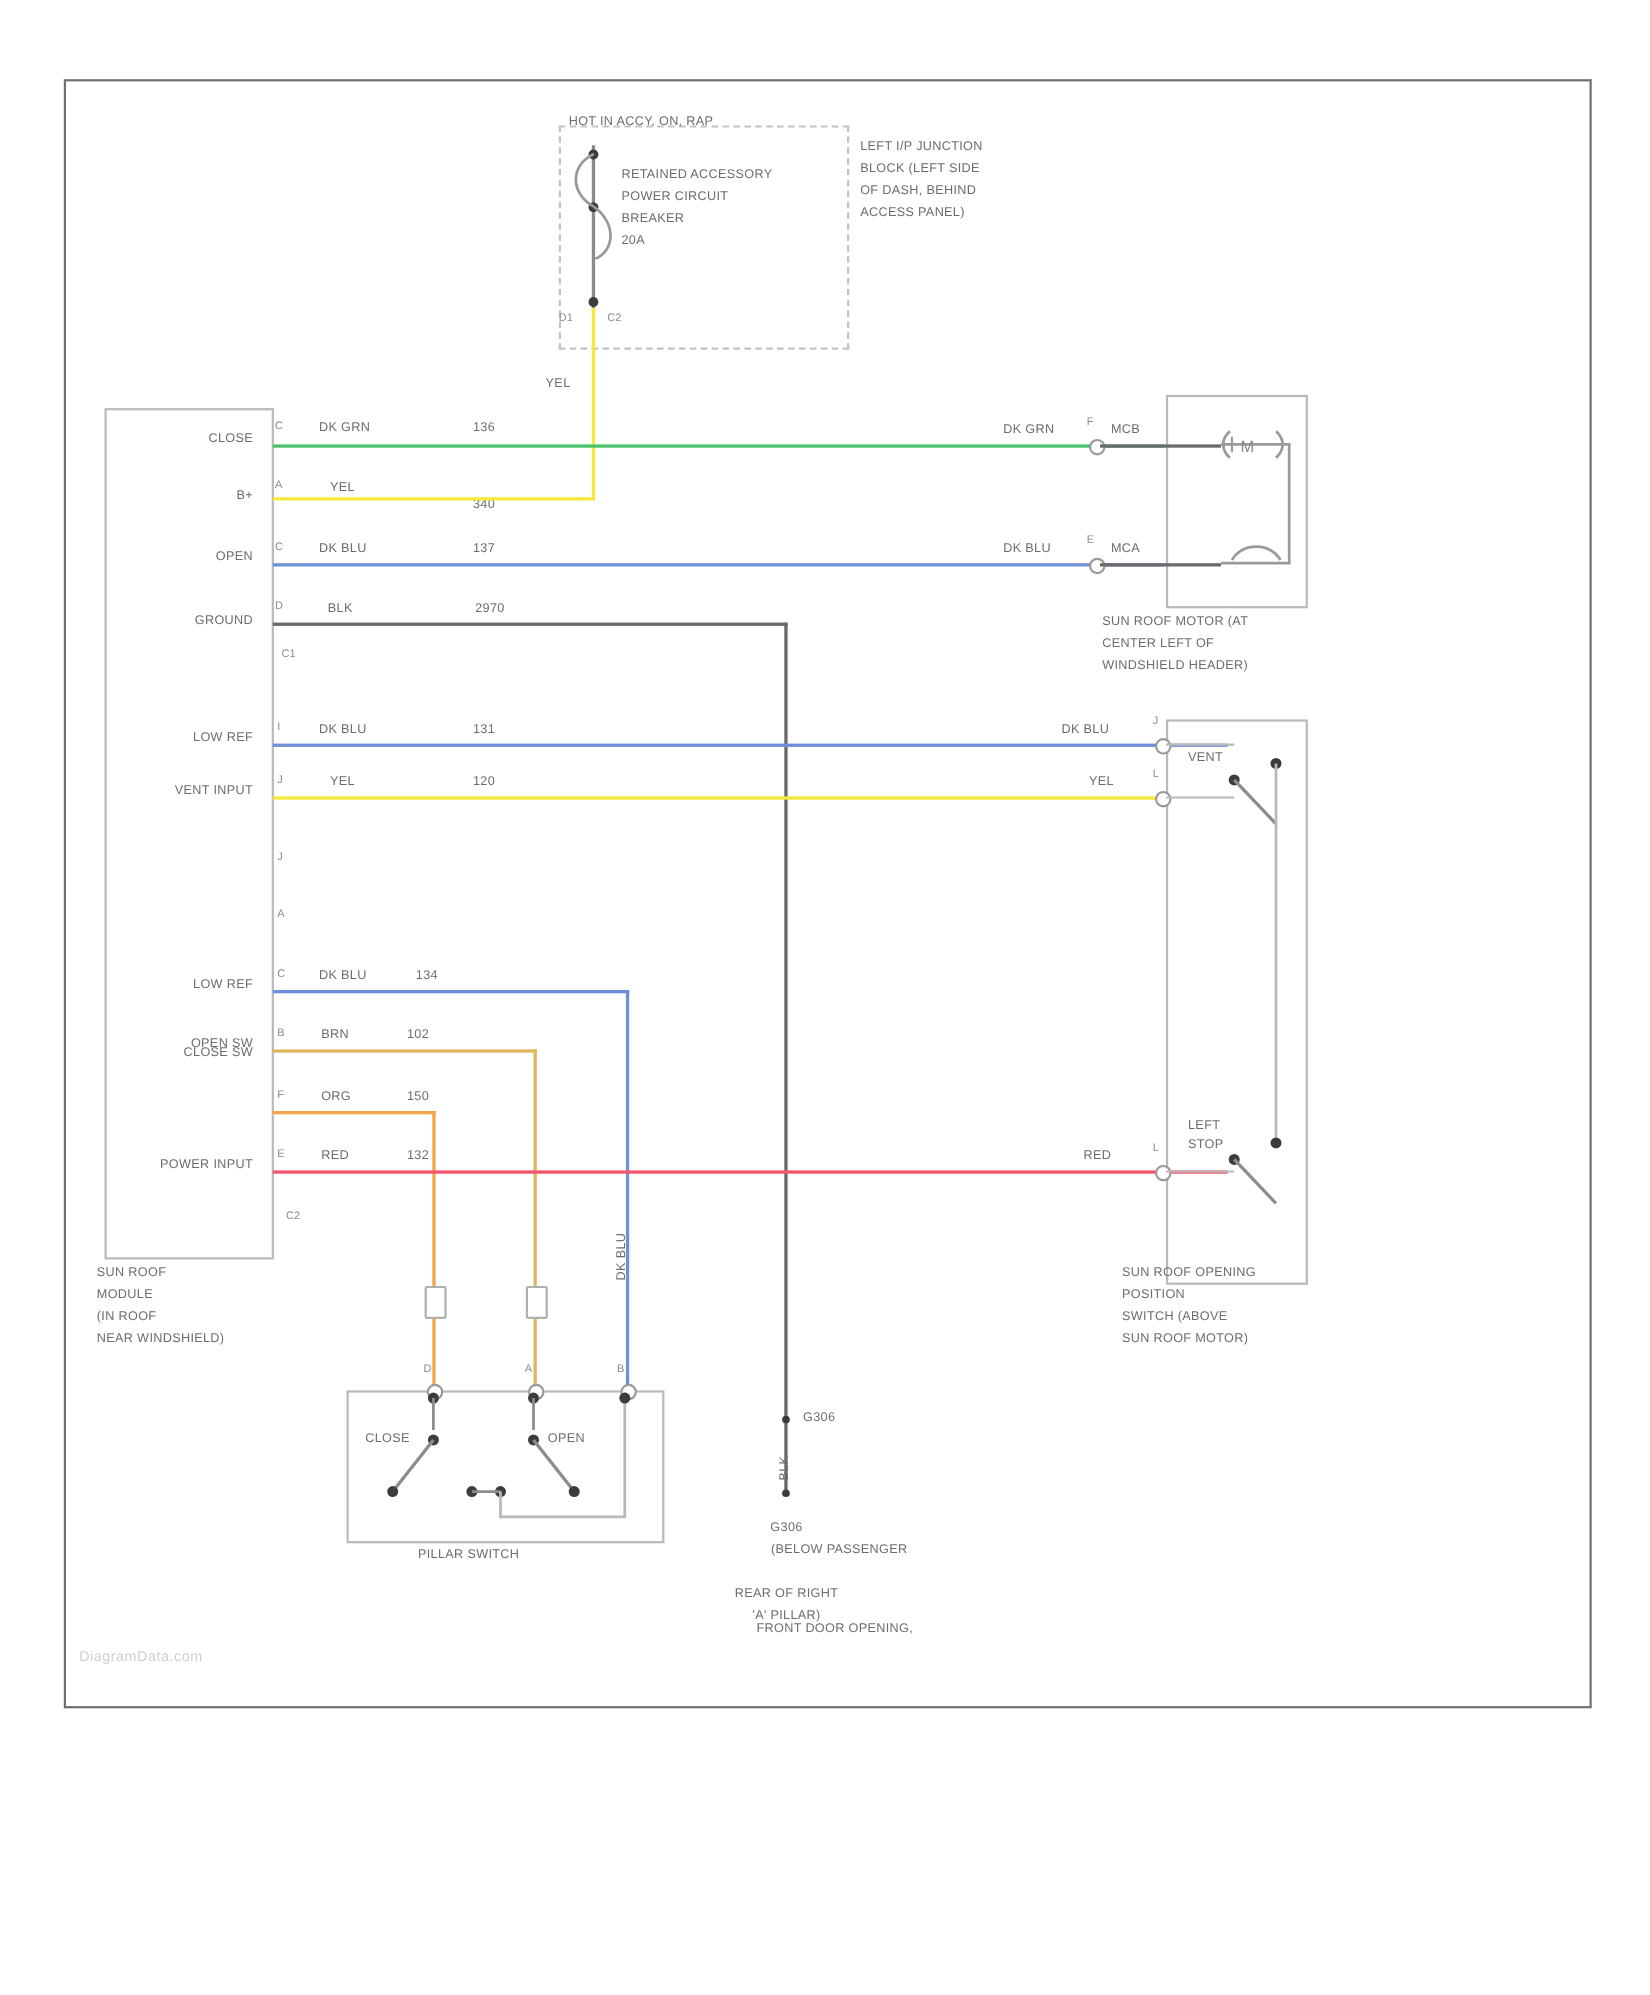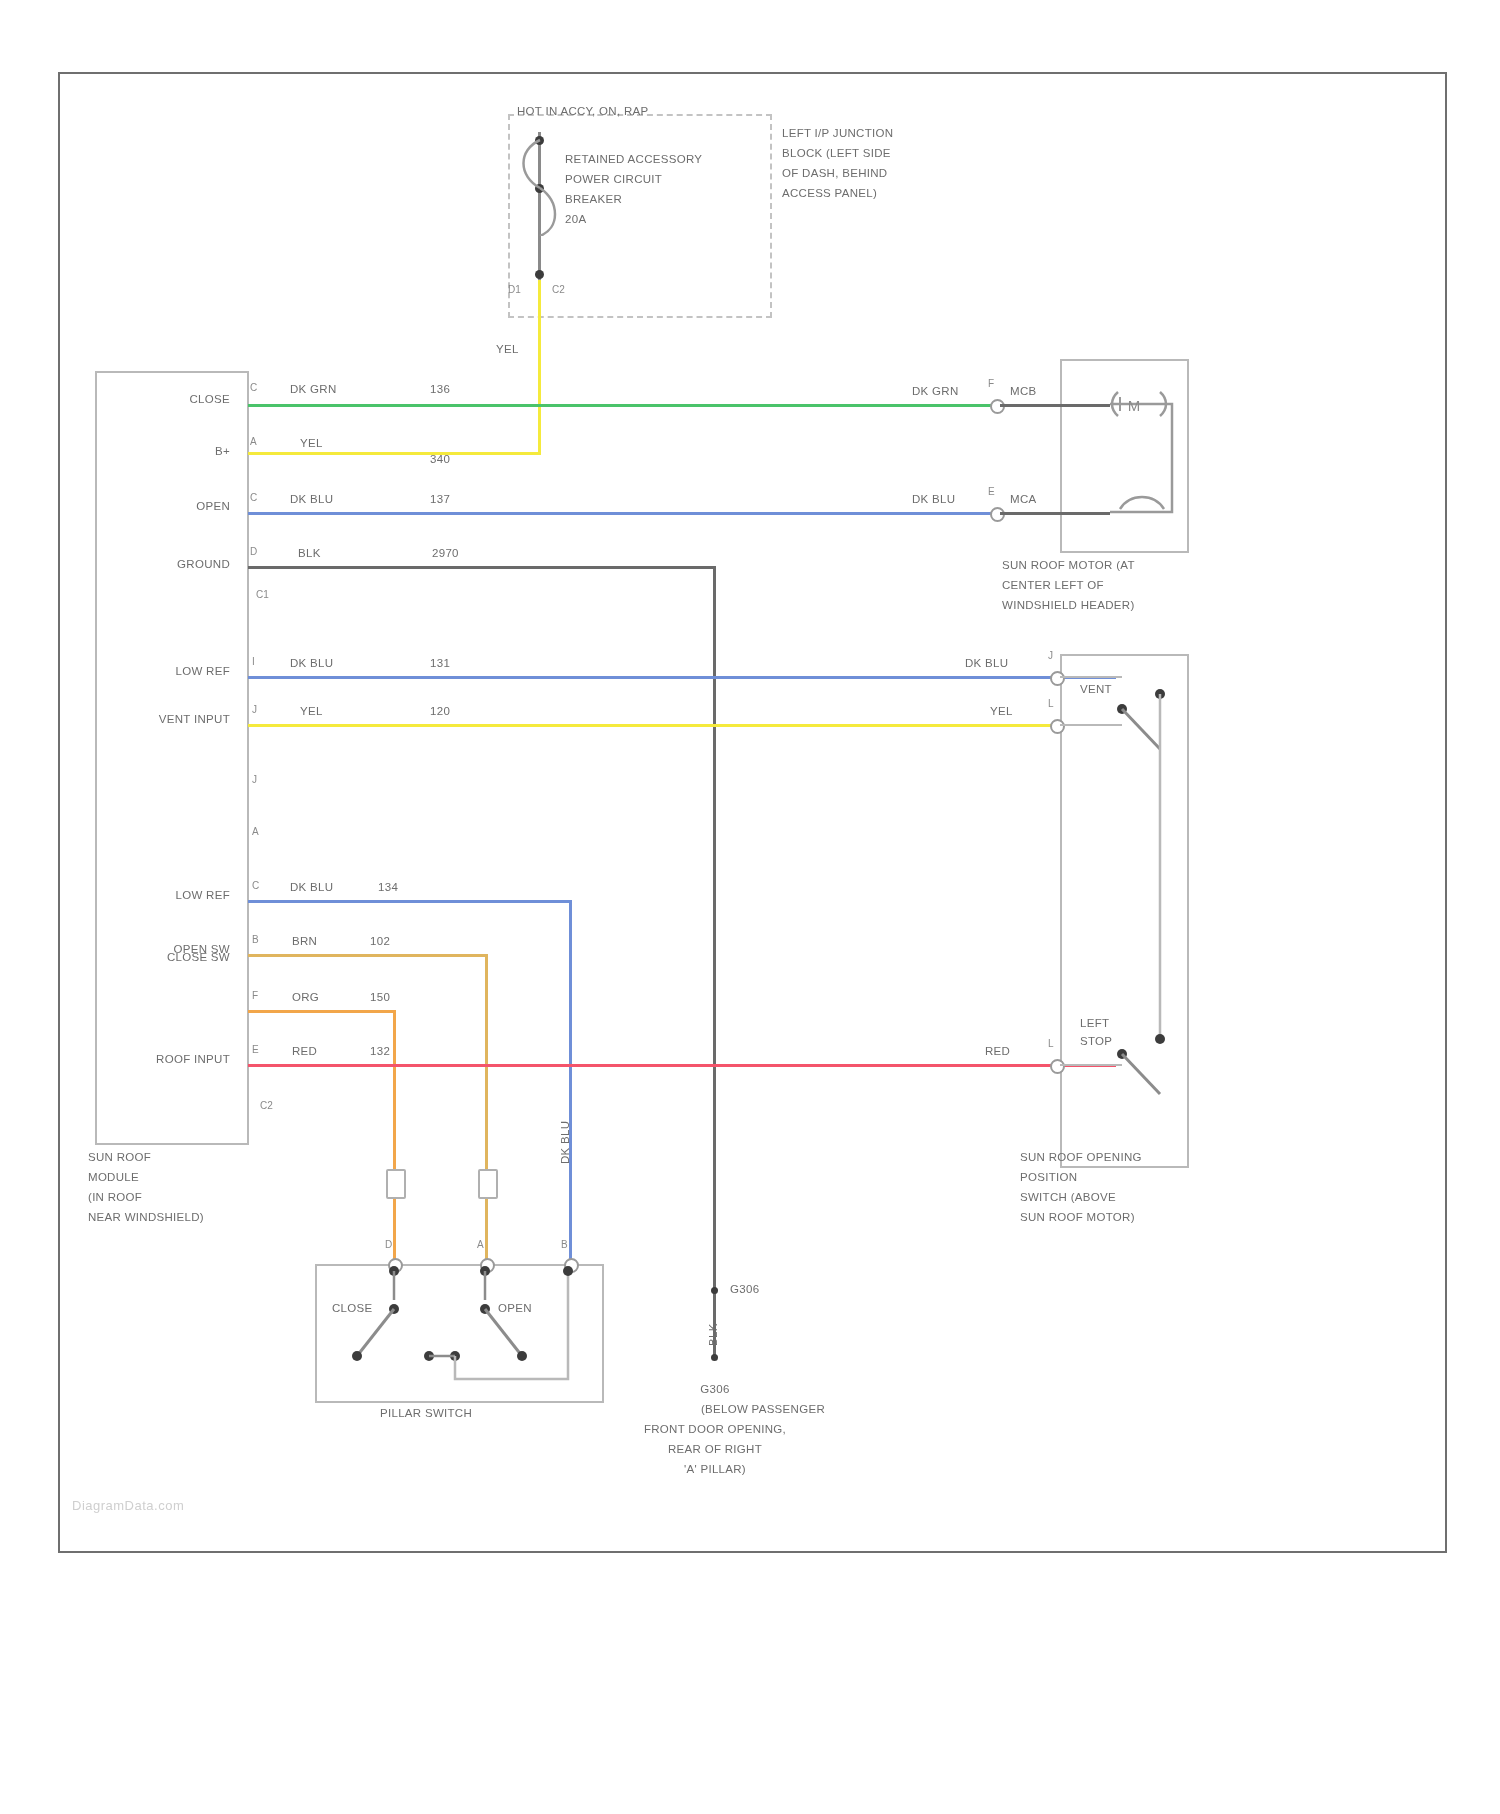--- a/index.html
+++ b/index.html
@@ -121,21 +121,21 @@
     <div class="wire h" style="left:188px;top:880px;width:240px;background:#e0b55e;"></div>
     <div class="wire v" style="left:425px;top:880px;height:310px;background:#e0b55e;"></div>
 
     <div class="lbl rt" style="left:45px;top:876px;width:125px;">CLOSE SW</div>
     <div class="pin" style="left:192px;top:916px;">F</div>
     <div class="lbl" style="left:232px;top:916px;">ORG</div>
     <div class="lbl" style="left:310px;top:916px;">150</div>
     <div class="wire h" style="left:188px;top:936px;width:148px;background:#f2a64a;"></div>
     <div class="wire v" style="left:333px;top:936px;height:254px;background:#f2a64a;"></div>
 
-    <div class="lbl rt" style="left:40px;top:978px;width:130px;">ROOF INPUT</div>
+    <div class="lbl rt" style="left:40px;top:978px;width:130px;">POWER INPUT</div>
     <div class="pin" style="left:192px;top:970px;">E</div>
     <div class="lbl" style="left:232px;top:970px;">RED</div>
     <div class="lbl" style="left:310px;top:970px;">132</div>
     <div class="wire h" style="left:188px;top:990px;width:868px;background:#f4546b;"></div>
 
     <div class="box" style="left:1000px;top:285px;width:125px;height:190px;"></div>
 
     <div class="term" style="left:930px;top:325px;"></div>
     <div class="pin" style="left:928px;top:304px;">F</div>
     <div class="lbl" style="left:852px;top:310px;">DK GRN</div>
@@ -242,20 +242,20 @@
     <div class="lbl" style="left:438px;top:1227px;">OPEN</div>
     <div class="lbl" style="left:320px;top:1332px;">PILLAR SWITCH</div>
 
     <div class="sdot" style="left:651px;top:1213px;"></div>
     <div class="lbl" style="left:670px;top:1208px;">G306</div>
     <div class="lbl" style="left:646px;top:1272px;transform:rotate(-90deg);transform-origin:0 0;">BLK</div>
     <div class="sdot" style="left:651px;top:1280px;"></div>
 
     <div class="lbl ctr" style="left:560px;top:1308px;width:190px;">G306</div>
     <div class="lbl ctr" style="left:545px;top:1328px;width:220px;text-align:right;">(BELOW PASSENGER</div>
-    <div class="lbl ctr" style="left:540px;top:1348px;width:230px;">FRONT DOOR OPENING,</div>
+    <div class="lbl ctr" style="left:540px;top:1400px;width:230px;text-align:right;">FRONT DOOR OPENING,</div>
     <div class="lbl ctr" style="left:555px;top:1368px;width:200px;">REAR OF RIGHT</div>
     <div class="lbl ctr" style="left:565px;top:1388px;width:180px;">'A' PILLAR)</div>
 
     <div class="wm" style="left:12px;top:1424px;">DiagramData.com</div>
 
   </div>
 </div>
 
 </body></html>

